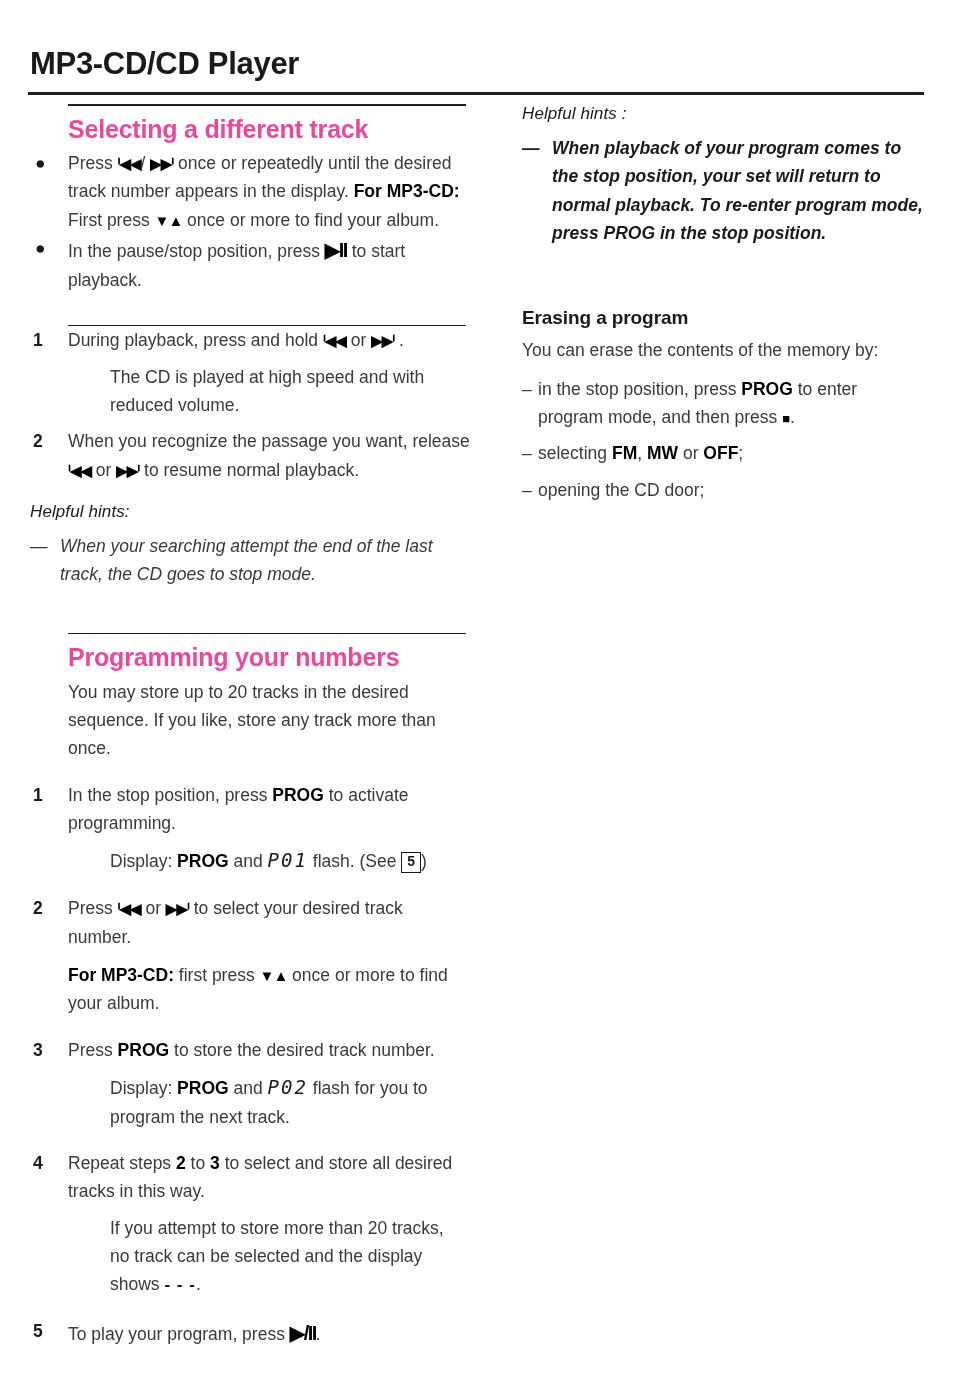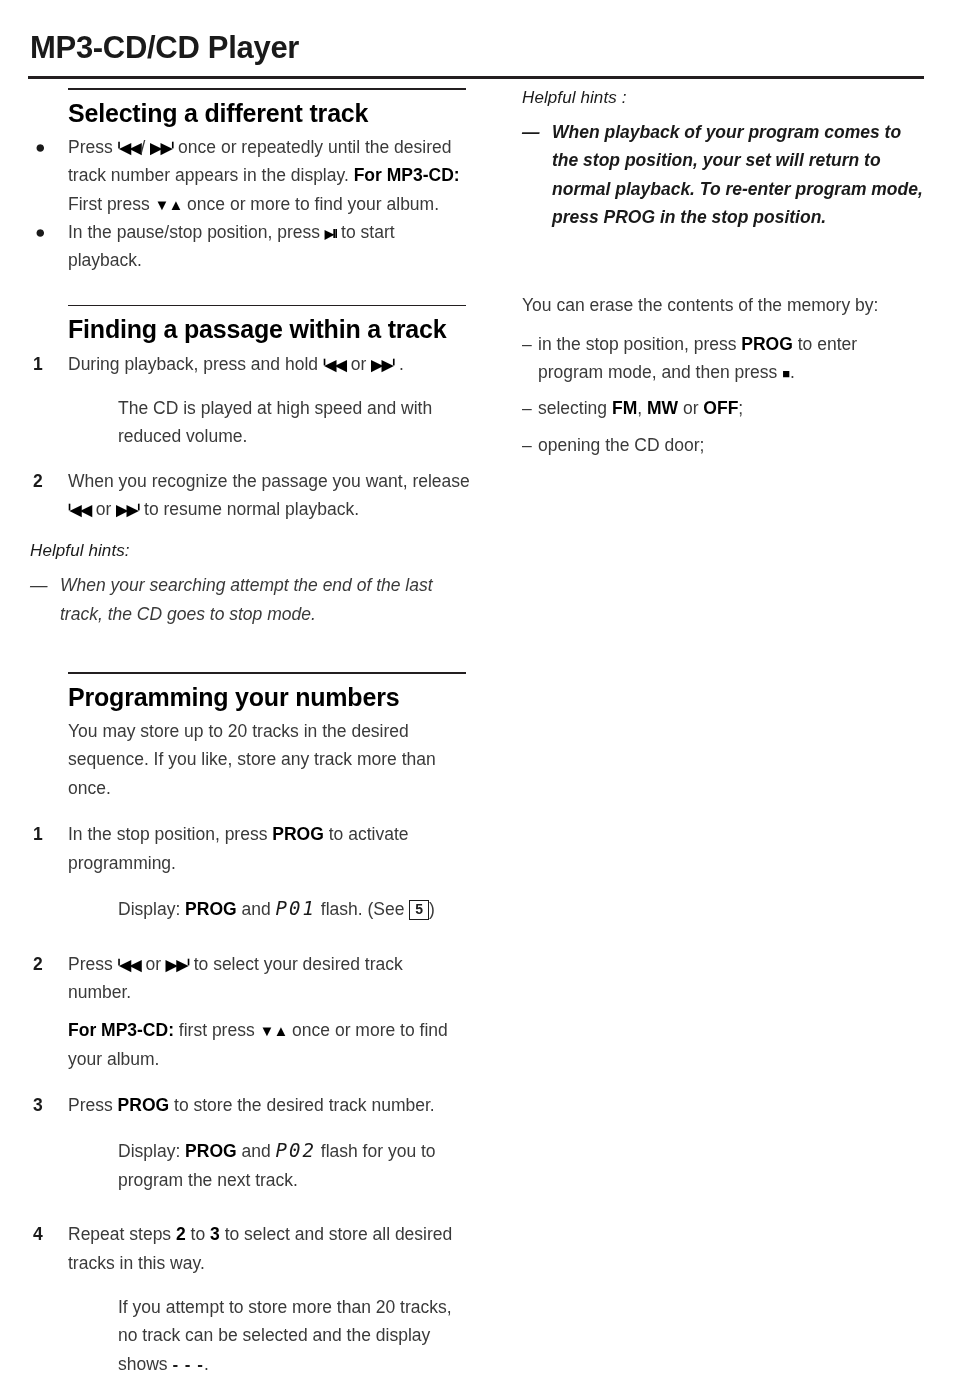--- a/index.html
+++ b/index.html
@@ -11,21 +11,21 @@
     width: 954px;
     height: 1387px;
     position: relative;
     font-family: "Liberation Sans", sans-serif;
     color: #3a3a3a;
     overflow: hidden;
   }
 
   .page {
     position: absolute;
-    left: 0; top: 0;
+    left: 0; top: 16px;
     width: 954px;
     height: 1227px;
   }
 
   
   .page-title {
     position: absolute;
     left: 30px;
     top: 32px;
     font-size: 31px;
@@ -60,21 +60,21 @@
   
   .sec-rule {
     height: 1.5px;
     background: #231f20;
     margin-left: 38px;
     width: 398px;
   }
   .h1 {
     font-size: 25px;
     font-weight: bold;
-    color: #000000;
+    color: #ec4899;
     line-height: 1.14;
     margin: 9px 0 6px 38px;
     letter-spacing: -0.2px;
   }
   .h2 {
     font-size: 19px;
     font-weight: bold;
     color: #1a1a1a;
     line-height: 1.2;
     margin: 0 0 6px 0;
@@ -102,21 +102,21 @@
   
   .sym {
     font-weight: bold;
     color: #000;
     font-size: 15px;
     letter-spacing: -1px;
   }
   .sym-lg {
     font-weight: bold;
     color: #000;
-    font-size: 12px;
+    font-size: 20px;
     letter-spacing: -1.5px;
   }
   .sym-sq {
     font-weight: bold;
     color: #000;
     font-size: 13px;
   }
   .sym-ud {
     font-weight: bold;
     color: #000;
@@ -174,21 +174,21 @@
     top: 0;
     font-size: 17.5px;
     font-weight: bold;
     color: #1a1a1a;
     line-height: 1.62;
   }
   .sub {
     padding-left: 34px;
     font-size: 17.5px;
     line-height: 1.62;
-    margin: 16px;
+    margin: 8px;
   }
   .indent {
     margin-left: 38px;
     font-size: 17.5px;
     line-height: 1.62;
   }
 
   
   .dash-row {
     position: relative;
@@ -242,21 +242,20 @@
       <div class="bullet-row p">
         <span class="bullet-mark">●</span>
         <span>In the pause/stop position, press </span><span class="sym-lg">▶II</span><span> to start playback.</span>
       </div>
     </div>
 
     <div class="gap-l"></div>
 
     <div>
       <div class="sec-rule"></div>
-      <div class="h1">Finding a passage within a track</div>
 
       <div class="num-row p">
         <span class="num-mark">1</span>
         <span>During playback, press and hold </span><span class="sym">ᑊ◀◀</span><span> or </span><span class="sym">▶▶ᑊ</span><span> .</span>
         <div class="sub">The CD is played at high speed and with reduced volume.</div>
       </div>
 
       <div class="num-row p">
         <span class="num-mark">2</span>
         <span>When you recognize the passage you want, release </span><span class="sym">ᑊ◀◀</span><span> or </span><span class="sym">▶▶ᑊ</span><span> to resume normal playback.</span>
@@ -344,20 +343,21 @@
       <span class="hint-mark">—</span>
       <span>When playback of your program comes to the stop position, your set will return to normal playback. To re-enter program mode, press PROG in the stop position.</span>
     </div>
 
     <div class="gap-l"></div>
 
 
     <div class="gap-l"></div>
 
     <div>
+      <div class="h2">Erasing a program</div>
       <div class="p">You can erase the contents of the memory by:</div>
 
       <div class="gap-s"></div>
 
       <div class="dash-row p">
         <span class="dash-mark">–</span>
         <span>in the stop position, press </span><span class="b">PROG</span><span> to enter program mode, and then press </span><span class="sym-sq">■</span><span>.</span>
       </div>
 
       <div class="dash-row p">

